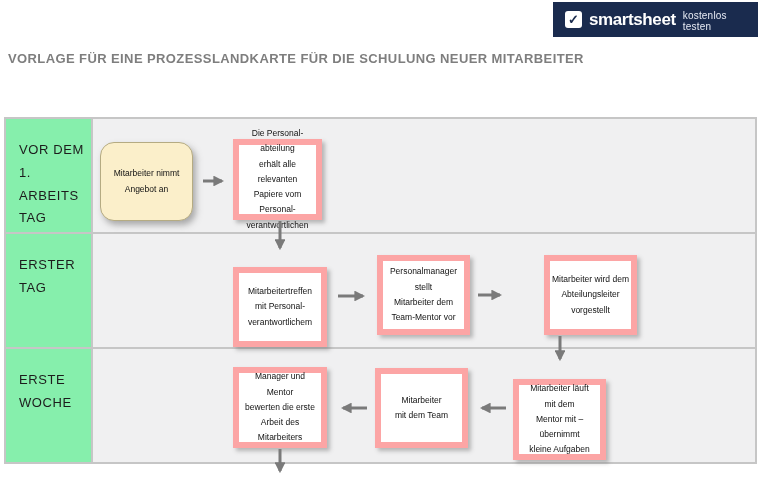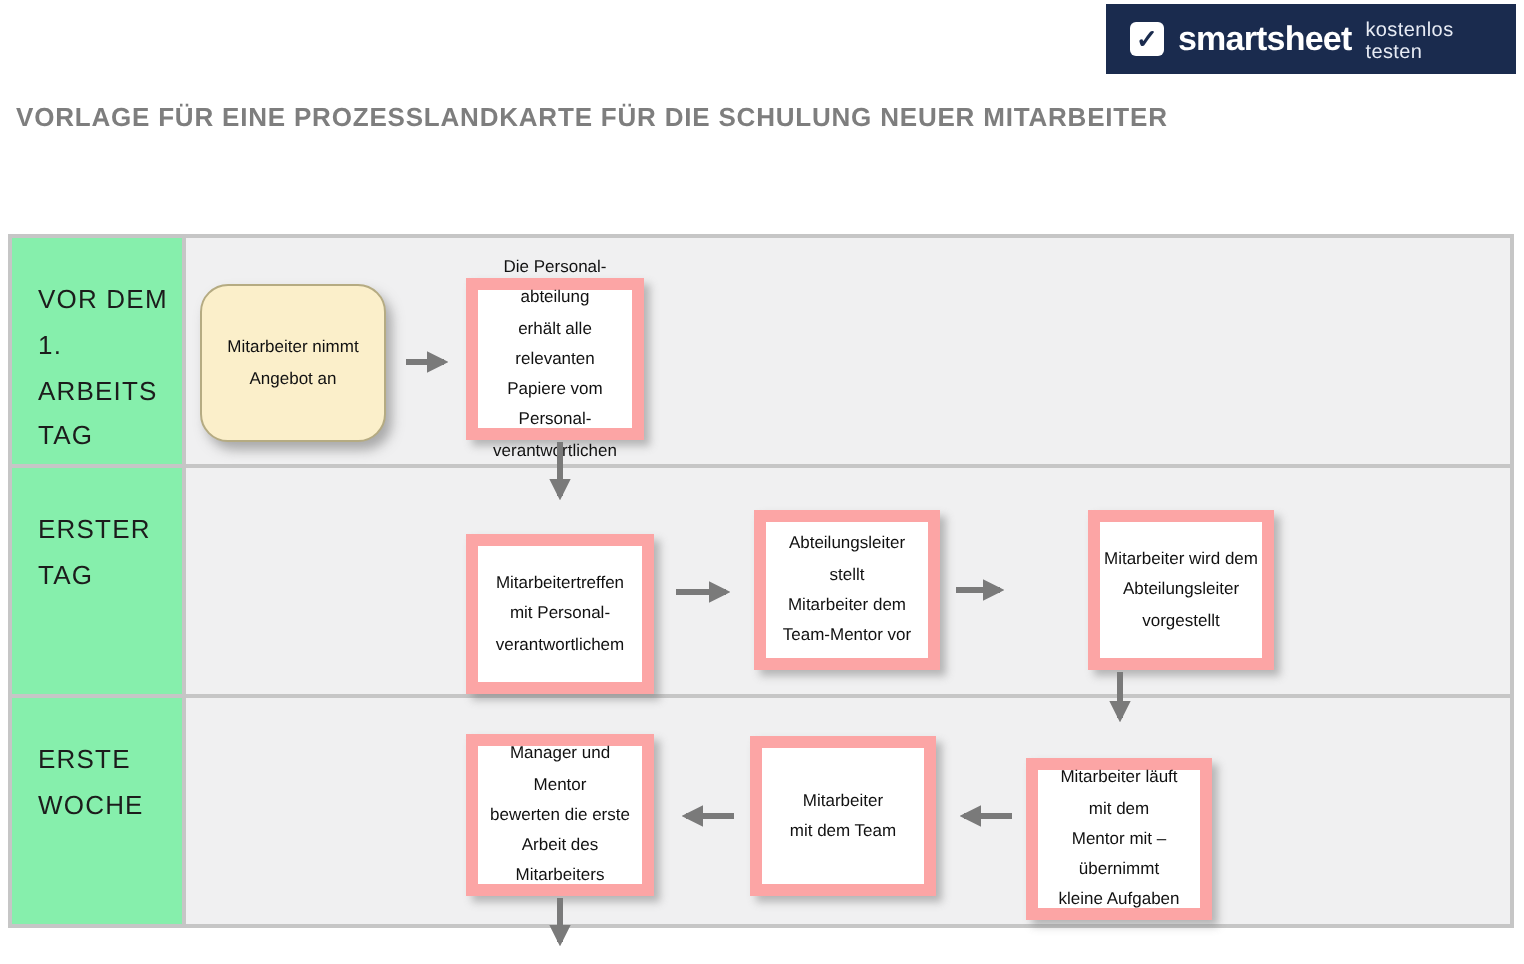--- a/index.html
+++ b/index.html
@@ -155,21 +155,21 @@
 
   <div class="process-box start-box box-offer">Mitarbeiter nimmt
 Angebot an</div>
   <div class="process-box box-papers">Die Personal-abteilung
 erhält alle relevanten
 Papiere vom Personal-
 verantwortlichen</div>
   <div class="process-box box-meeting">Mitarbeitertreffen
 mit Personal-
 verantwortlichem</div>
-  <div class="process-box box-mentor">Abteilungsleiter stellt
+  <div class="process-box box-mentor">Personalmanager stellt
 Mitarbeiter dem
 Team-Mentor vor</div>
   <div class="process-box box-depthead">Mitarbeiter wird dem
 Abteilungsleiter
 vorgestellt</div>
   <div class="process-box box-review">Manager und Mentor
 bewerten die erste
 Arbeit des Mitarbeiters</div>
   <div class="process-box box-lunch">Mitarbeiter
 mit dem Team</div>

